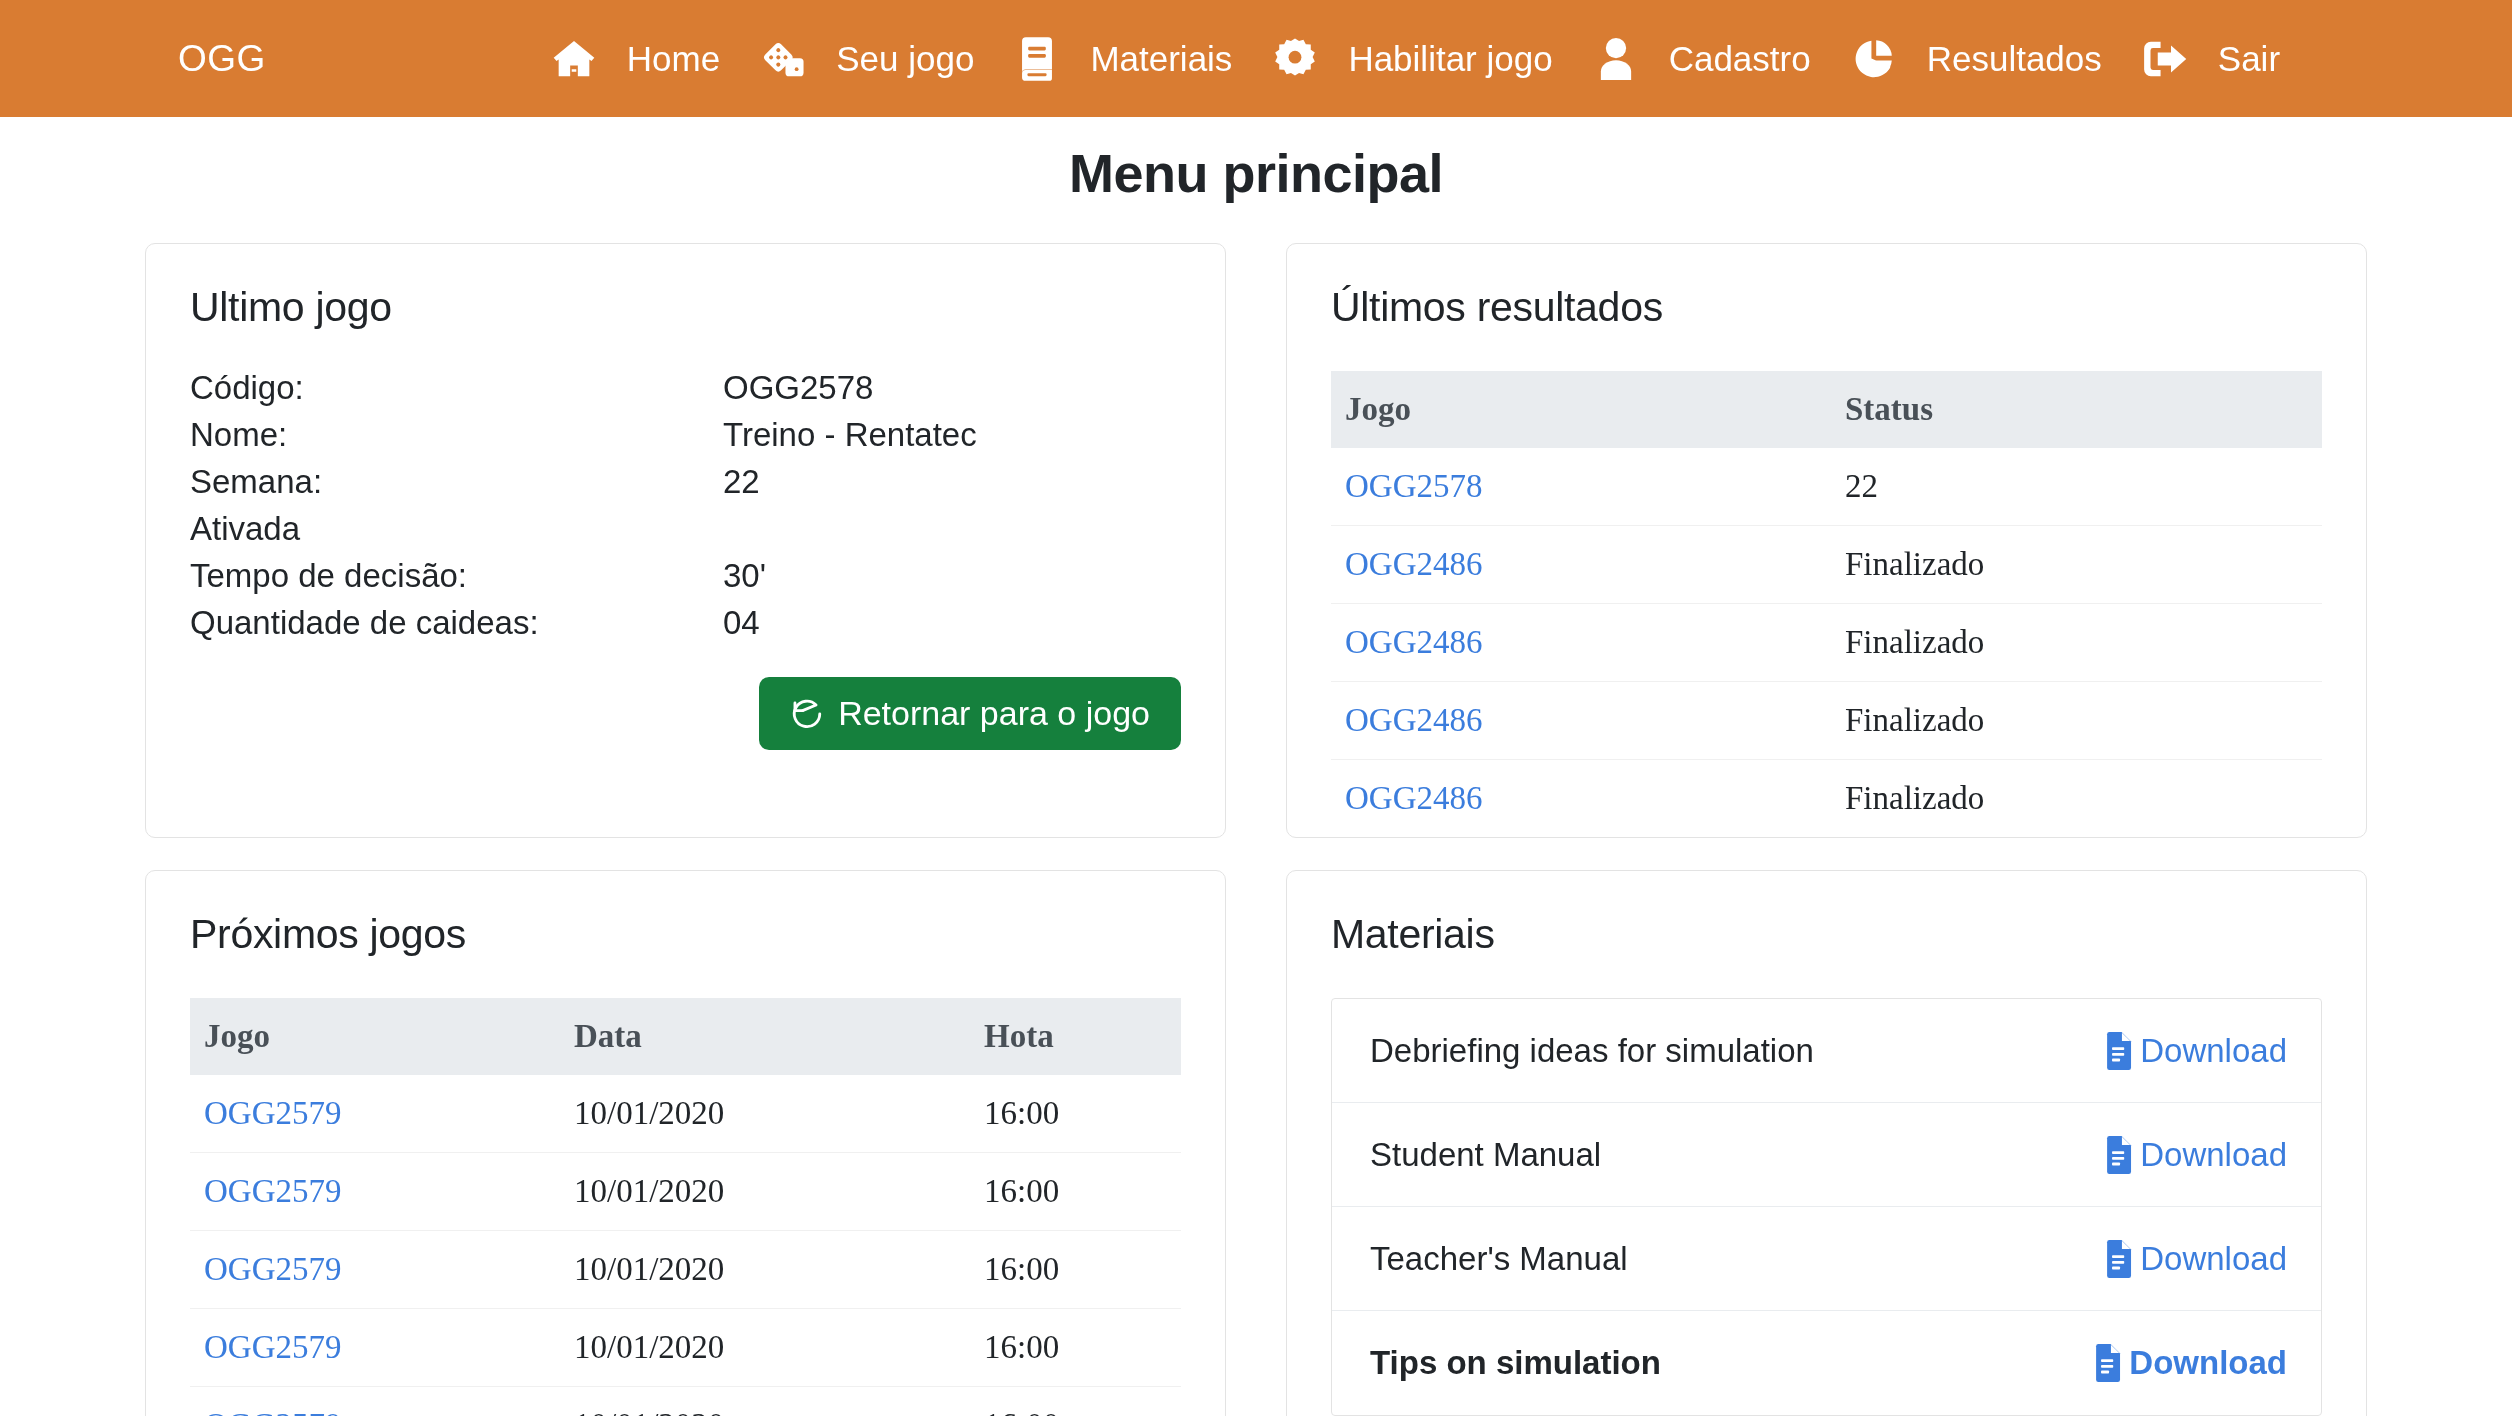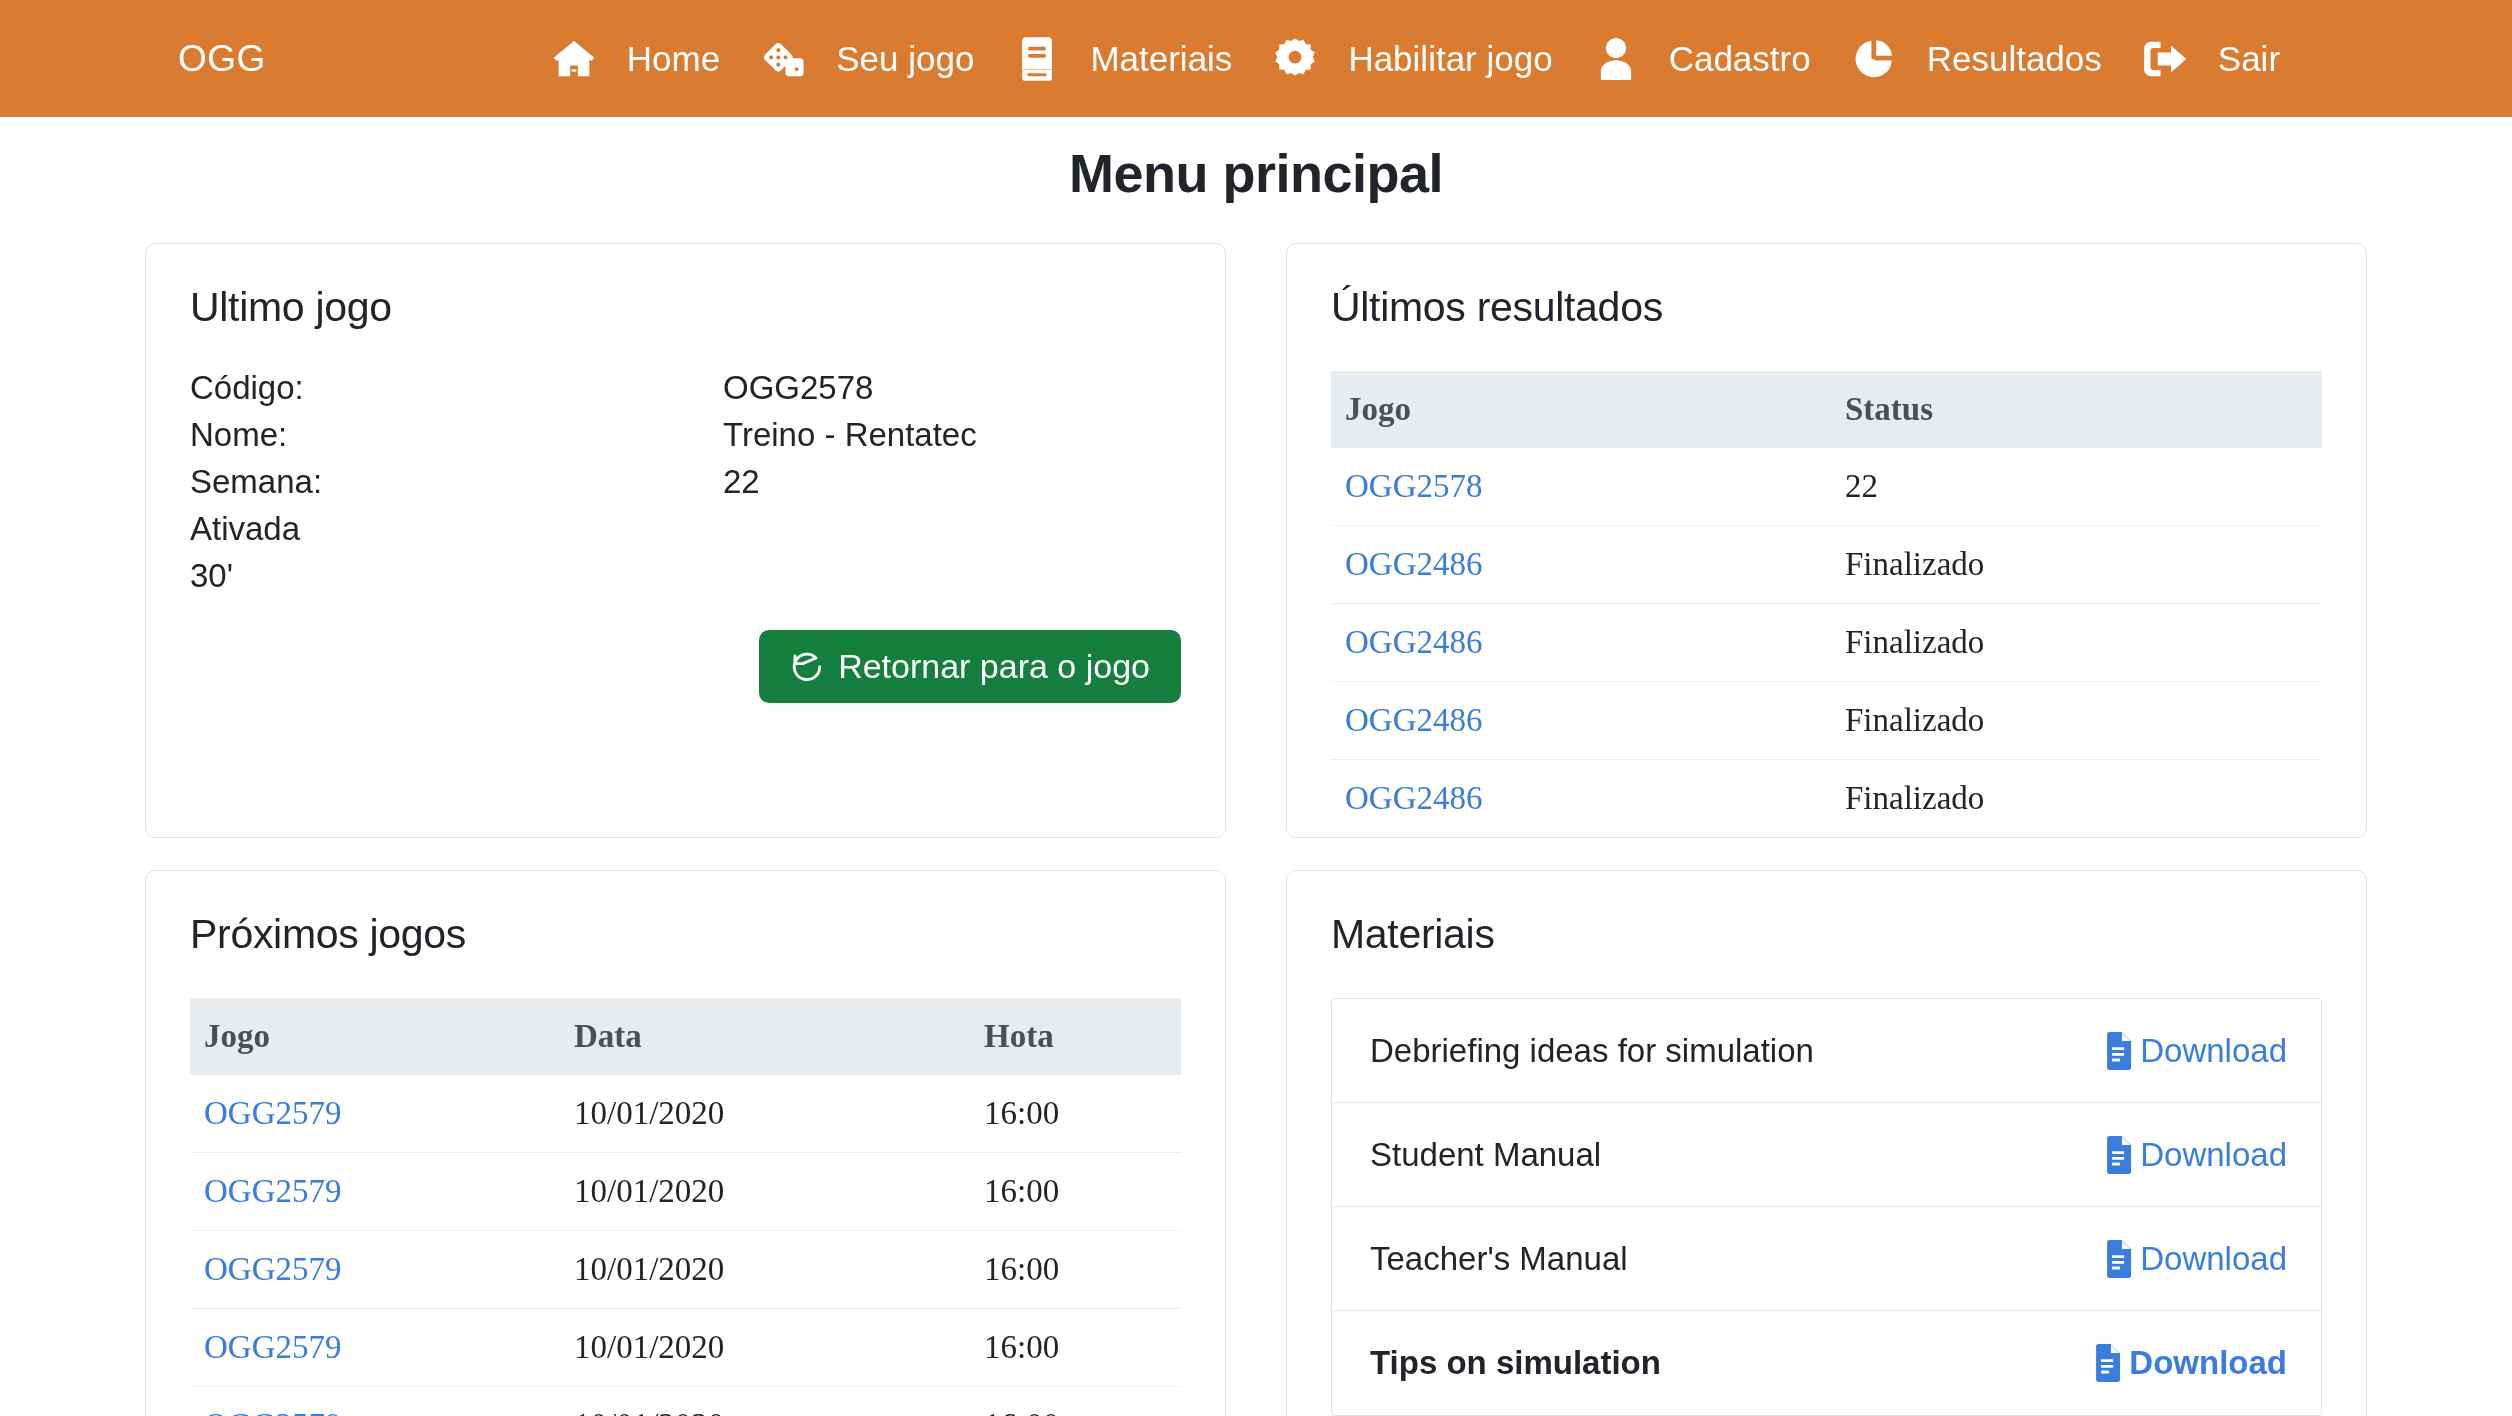--- a/index.html
+++ b/index.html
@@ -298,21 +298,26 @@
             <div class="def-value">Treino - Rentatec</div>
           </div>
           <div class="def-row">
             <div class="def-label">Semana:</div>
             <div class="def-value">22</div>
           </div>
           <div class="def-row">
             <div class="def-value">Ativada</div>
           </div>
           <div class="def-row">
+            <div class="def-label">Tempo de decisão:</div>
             <div class="def-value">30'</div>
+          </div>
+          <div class="def-row">
+            <div class="def-label">Quantidade de caideas:</div>
+            <div class="def-value">04</div>
           </div>
         </div>
 
         <div class="btn-wrap">
           <button class="btn-primary">
             <span>
               <svg width="34" height="34" viewBox="0 0 24 24" fill="none" stroke="#ffffff" stroke-width="2" stroke-linecap="round" stroke-linejoin="round">
                 <path d="M3.5 4.2v5.4h5.4"></path>
                 <path d="M21 12a9 9 0 1 1-2.6-6.4L8.9 9.6"></path>
               </svg>

